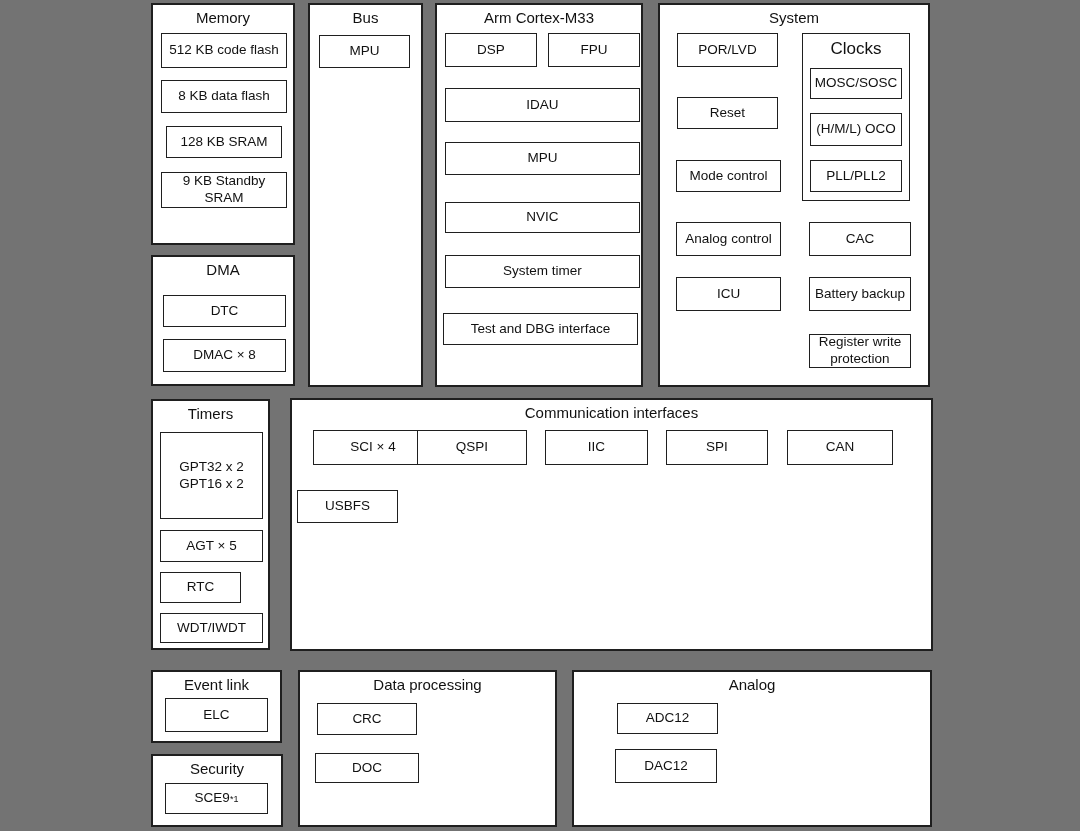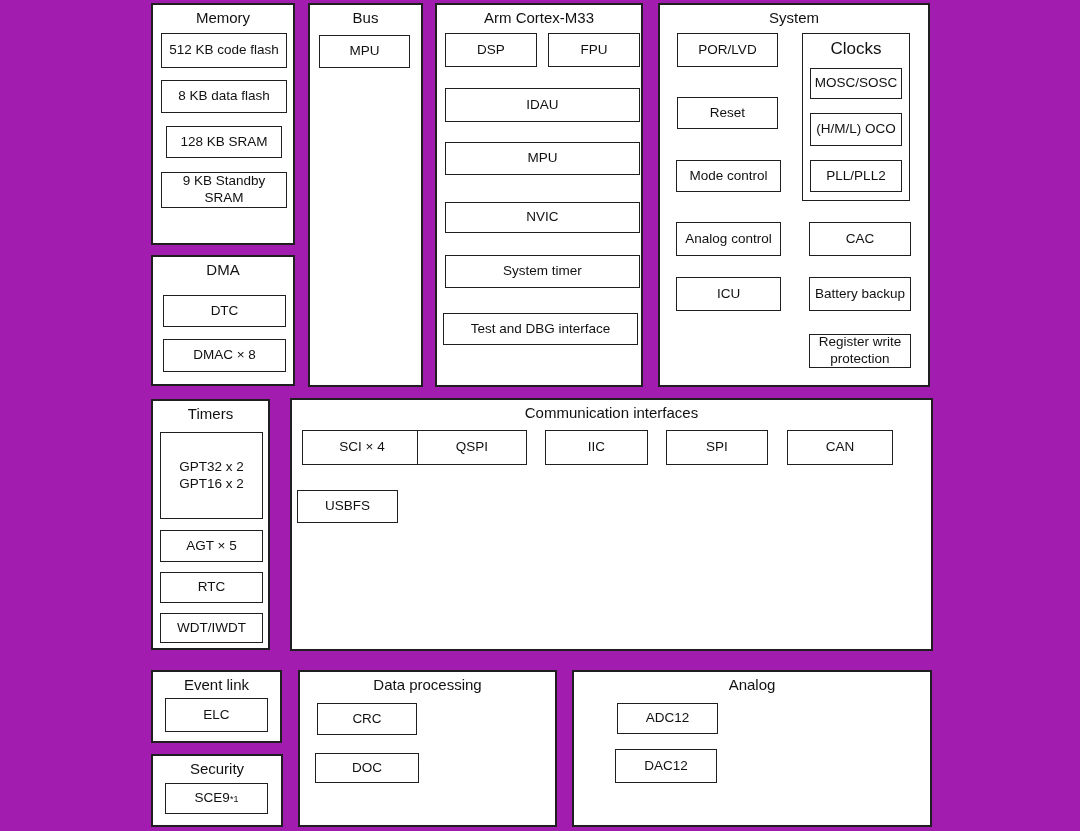--- a/index.html
+++ b/index.html
@@ -1,20 +1,20 @@
 <!DOCTYPE html>
 <html><head>
 <meta charset="utf-8">
 <style>
   html, body { margin: 0; padding: 0; background: #ffffff; }
   .canvas {
     position: relative;
     width: 1080px;
     height: 831px;
-    background: #a21caf;
+    background: #737373;
     font-family: "Liberation Sans", sans-serif;
     color: #111111;
   }
   .group {
     position: absolute;
     border: 2px solid #1f1f1f;
     background: #ffffff;
     box-sizing: border-box;
   }
   .group-title {
@@ -106,27 +106,27 @@
   <div class="box" style="left:809px;top:277px;width:102px;height:34px">Battery backup</div>
   <div class="box" style="left:809px;top:334px;width:102px;height:34px">Register write
 protection</div>
 
   <section class="group" style="left:151px;top:399px;width:119px;height:251px">
     <div class="group-title">Timers</div>
   </section>
   <div class="box" style="left:160px;top:432px;width:103px;height:87px">GPT32 x 2
 GPT16 x 2</div>
   <div class="box" style="left:160px;top:530px;width:103px;height:32px">AGT × 5</div>
-  <div class="box" style="left:160px;top:572px;width:103px;height:31px">RTC</div>
+  <div class="box" style="left:160px;top:572px;width:81px;height:31px">RTC</div>
   <div class="box" style="left:160px;top:613px;width:103px;height:30px">WDT/IWDT</div>
 
   <section class="group" style="left:290px;top:398px;width:643px;height:253px">
     <div class="group-title">Communication interfaces</div>
   </section>
-  <div class="box" style="left:302px;top:430px;width:120px;height:35px">SCI × 4</div>
+  <div class="box" style="left:313px;top:430px;width:120px;height:35px">SCI × 4</div>
   <div class="box" style="left:417px;top:430px;width:110px;height:35px">QSPI</div>
   <div class="box" style="left:545px;top:430px;width:103px;height:35px">IIC</div>
   <div class="box" style="left:666px;top:430px;width:102px;height:35px">SPI</div>
   <div class="box" style="left:787px;top:430px;width:106px;height:35px">CAN</div>
   <div class="box" style="left:297px;top:490px;width:101px;height:33px">USBFS</div>
 
   <section class="group" style="left:151px;top:670px;width:131px;height:73px">
     <div class="group-title">Event link</div>
   </section>
   <div class="box" style="left:165px;top:698px;width:103px;height:34px">ELC</div>

